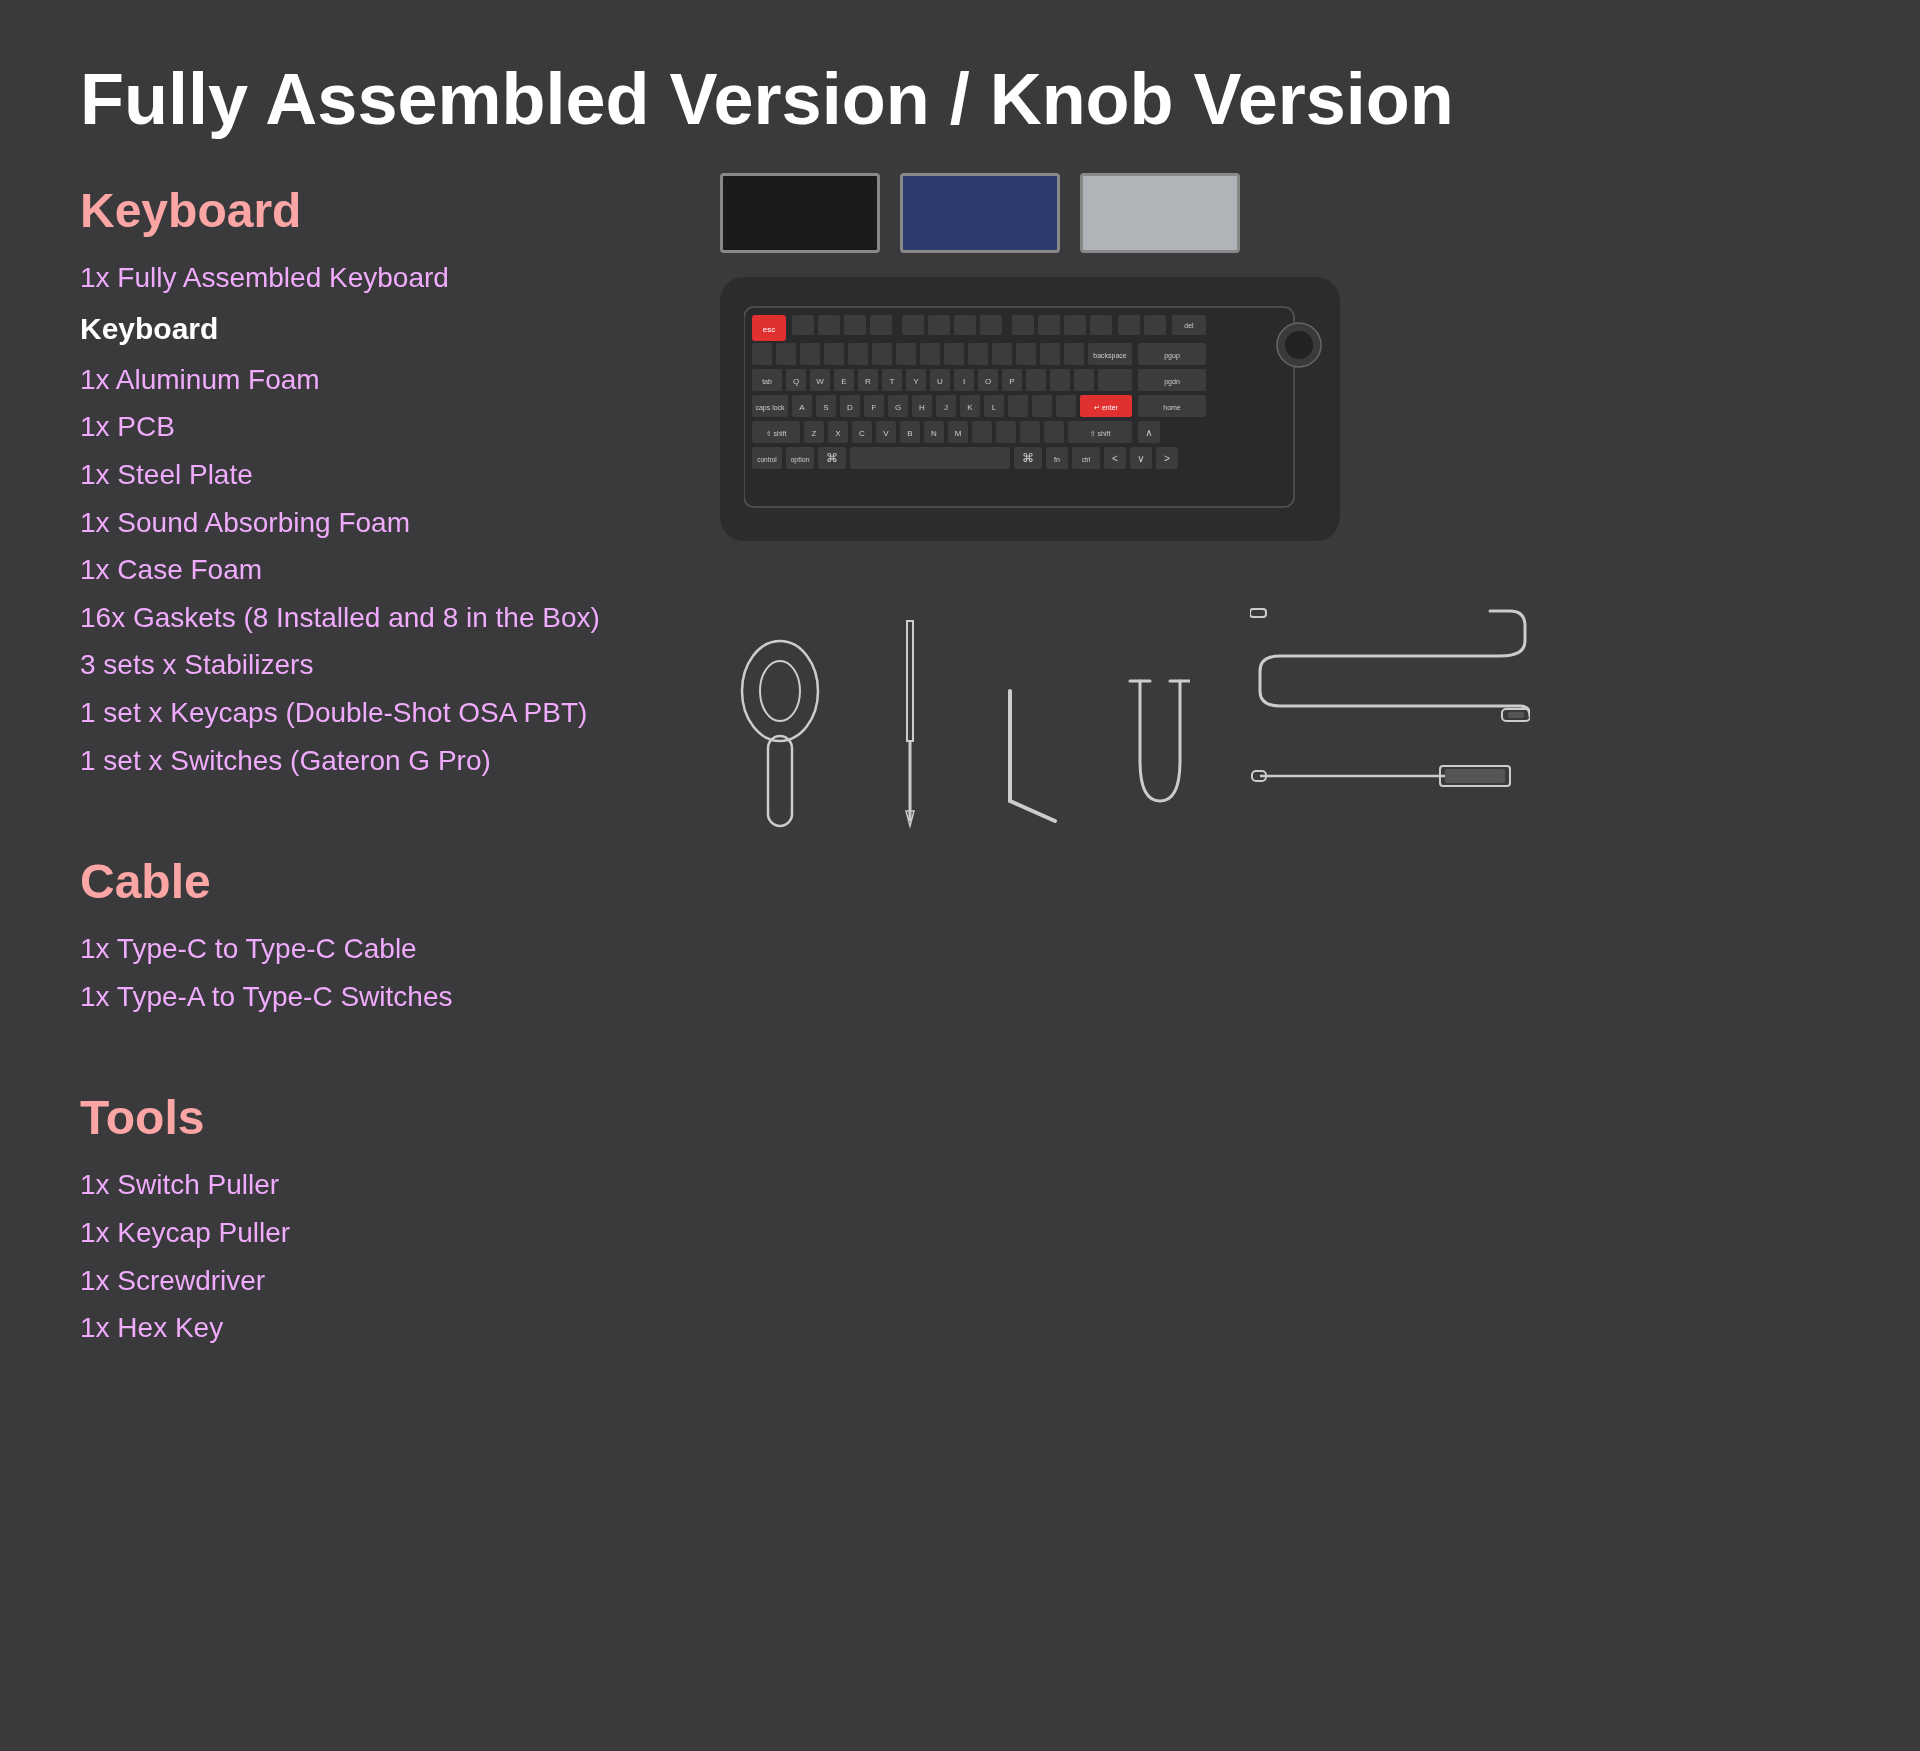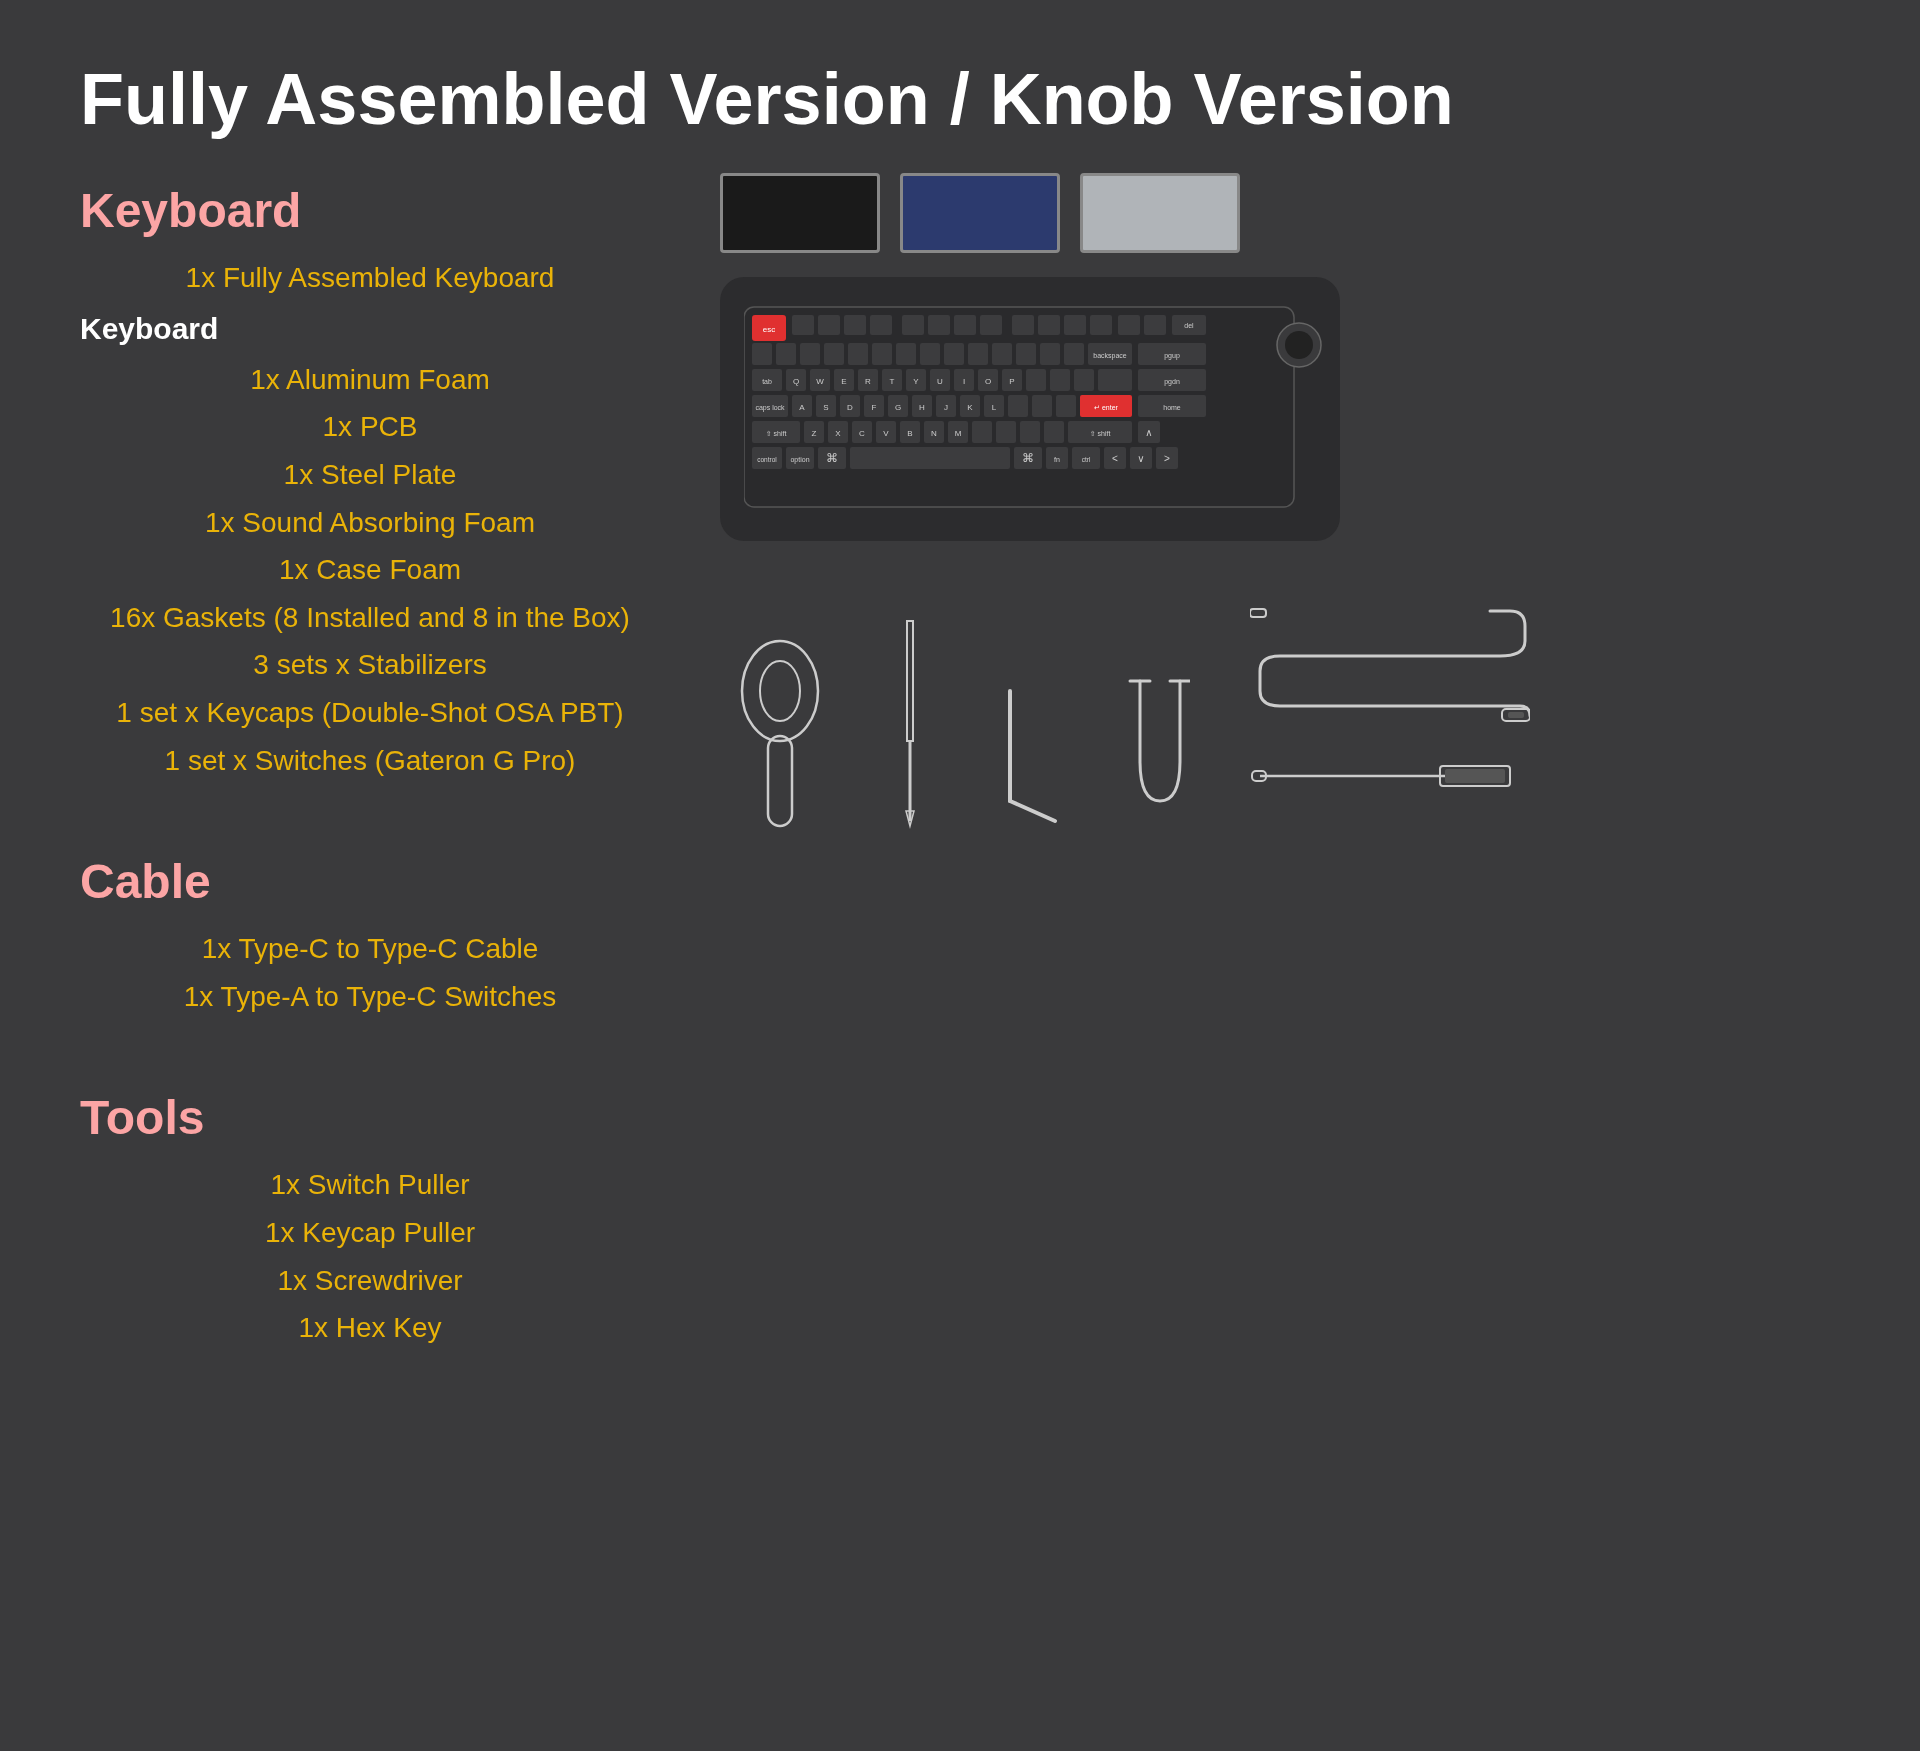--- a/index.html
+++ b/index.html
@@ -46,24 +46,23 @@
       margin-bottom: 16px;
       margin-top: 50px;
     }
 
     .section-title:first-child {
       margin-top: 0;
     }
 
     .item-text {
       font-size: 28px;
-      color: #eab308;
+      color: #f0abfc;
       line-height: 1.7;
       font-weight: 400;
-      text-align: center;
     }
 
     .item-bold {
       font-size: 30px;
       font-weight: 700;
       color: #ffffff;
       line-height: 1.8;
     }
 
     .color-swatches {

